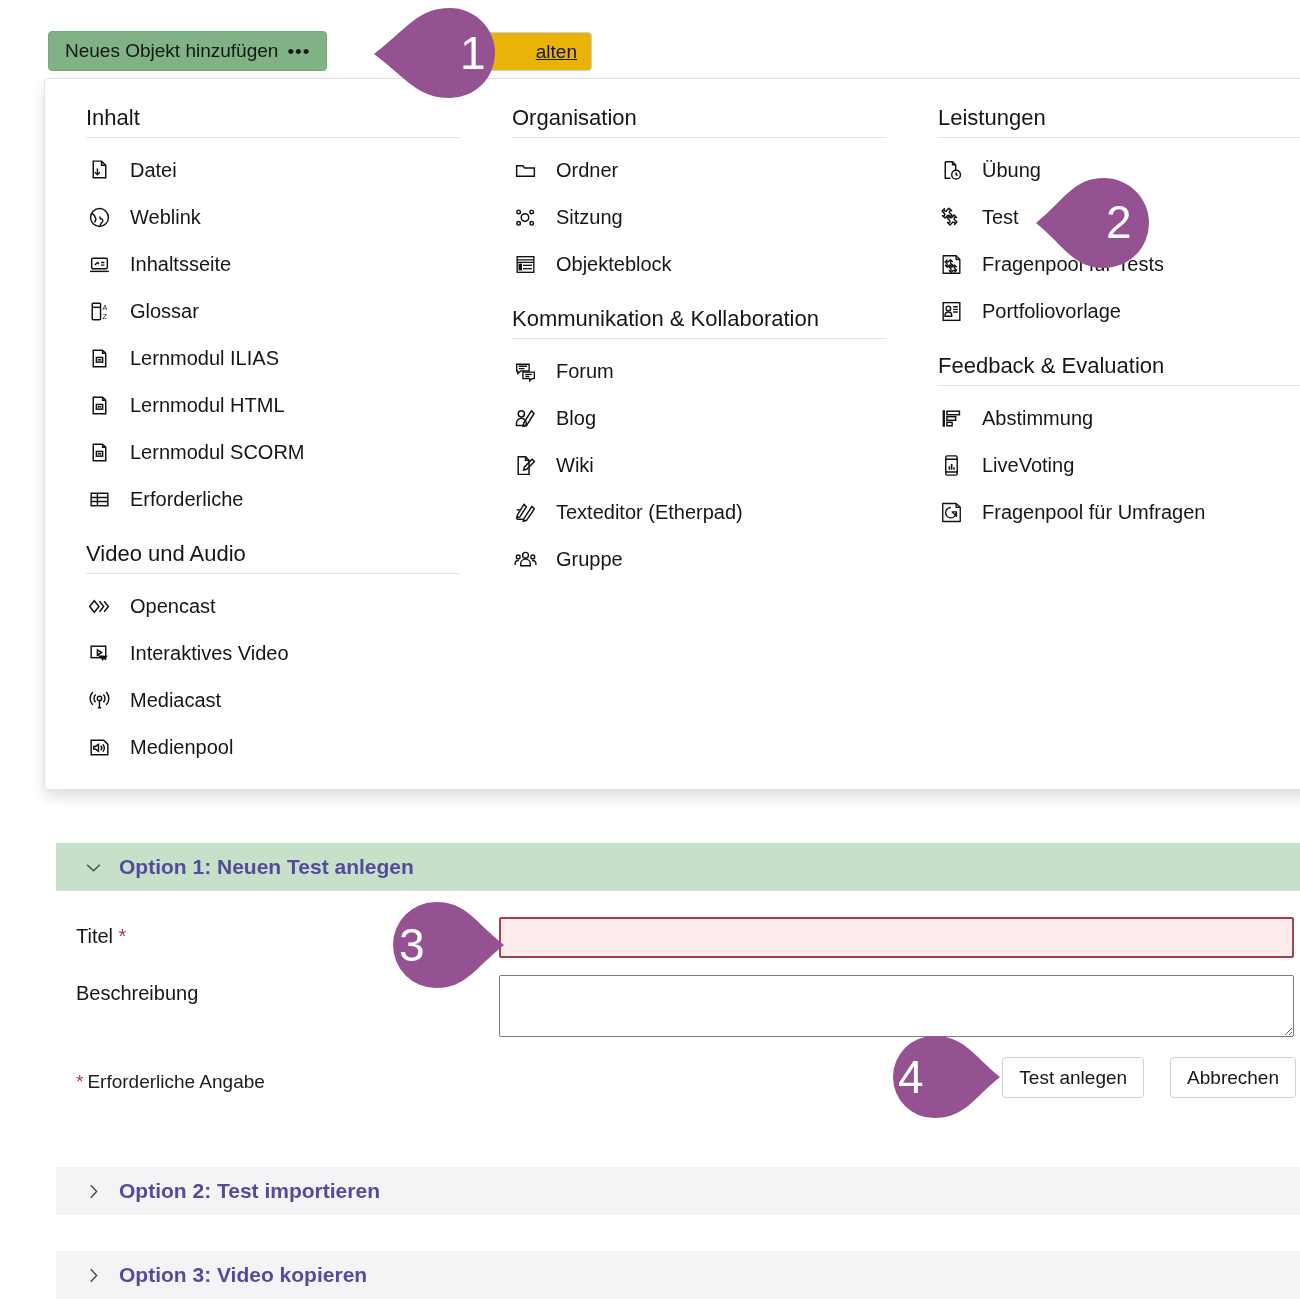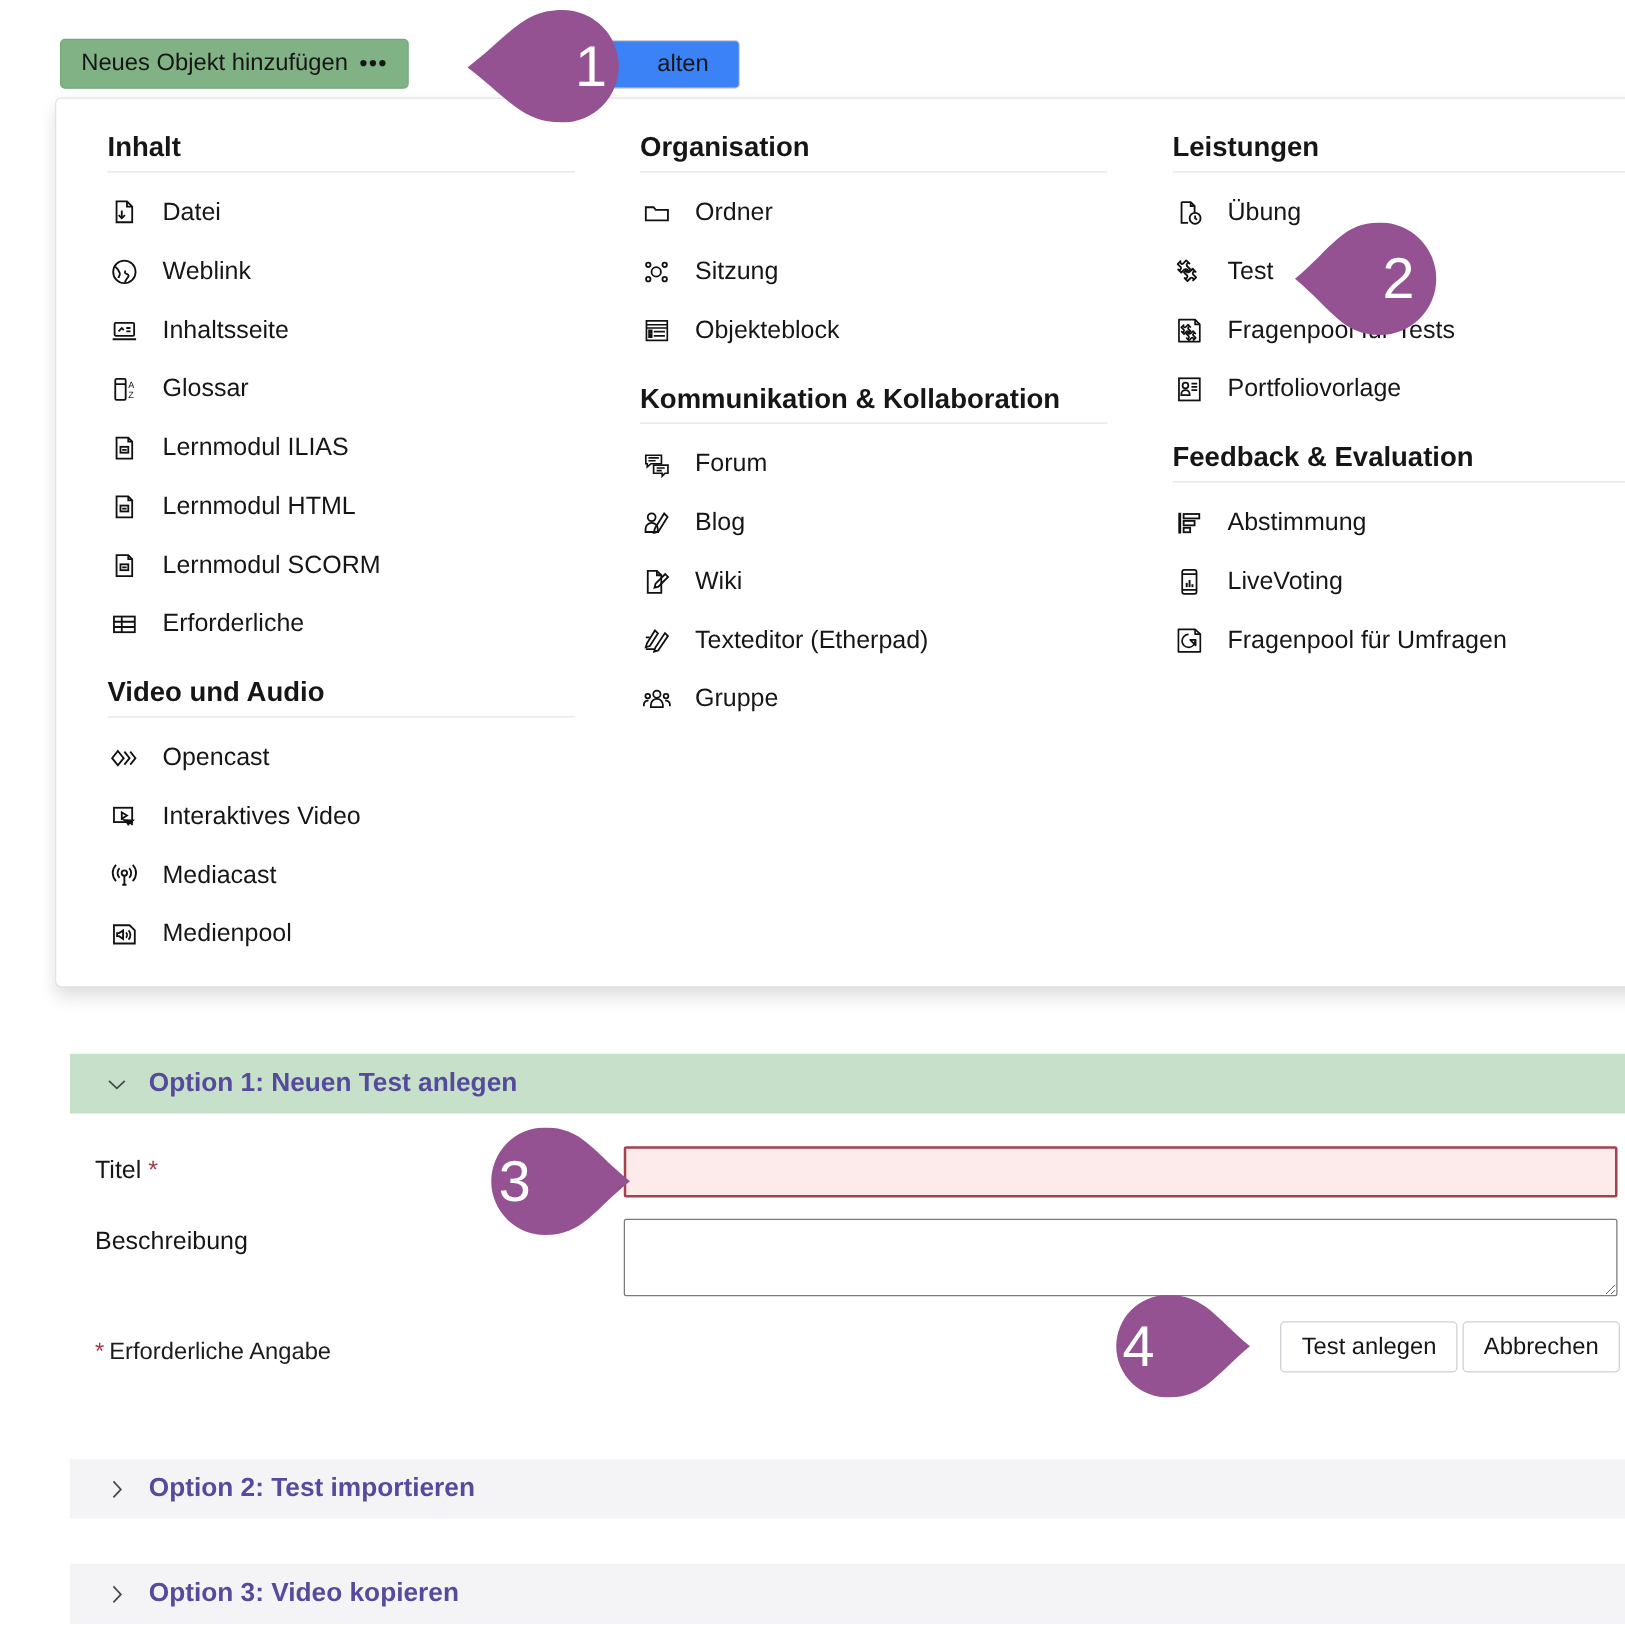--- a/index.html
+++ b/index.html
@@ -20,43 +20,43 @@
     display: flex; align-items: center; gap: 9px;
     background: #80b285; border: 1px solid #74a87a; border-radius: 4px;
     font-size: 19px; color: #161616; white-space: nowrap;
     cursor: pointer;
   }
   .btn-add .dots { letter-spacing: 1px; font-size: 19px; line-height: 1; }
   .btn-alten {
     position: absolute; left: 368px; top: 32px;
     width: 188px; height: 39px;
     display: flex; align-items: center; justify-content: flex-end;
-    padding-right: 24px;
-    background: #3b82f6; border: 1px solid #cfcfd6; border-radius: 4px;
-    font-size: 19px; color: #161616; cursor: pointer; overflow: hidden;
+    padding-right: 14px;
+    background: #eab308; border: 1px solid #cfcfd6; border-radius: 4px;
+    font-size: 19px; color: #161616; cursor: pointer; overflow: hidden; text-decoration: underline;
   }
 
   
   .panel {
     position: absolute; left: 8px; top: 78px;
     width: 1284px; height: 712px;
     background: #ffffff;
     border: 1px solid #e2e2e6;
     border-radius: 5px;
     box-shadow: 0 7px 14px rgba(0,0,0,0.13);
   }
   .cols { position: absolute; left: 0; top: 0; width: 100%; height: 100%; }
   .col { position: absolute; top: 26px; }
   .col-1 { left: 41px;  width: 374px; }
   .col-2 { left: 467px; width: 374px; }
   .col-3 { left: 893px; width: 374px; }
 
   .group { margin-bottom: 8px; }
   .group-title {
-    font-size: 22px; color: #161616; font-weight: 700;
+    font-size: 22px; color: #161616; font-weight: 400;
     padding-bottom: 6px; line-height: 1.18;
   }
   .group-rule { height: 1px; background: #e4e4e8; margin-bottom: 9px; }
 
   .item {
     display: flex; align-items: center; gap: 17px;
     height: 47px; cursor: pointer;
     font-size: 20px; color: #161616;
   }
   .item .ic {
@@ -98,21 +98,21 @@
   .desc-input {
     position: absolute; left: 443px; top: 58px;
     width: 795px; height: 62px;
     background: #ffffff; border: 1px solid #7a7a7a; border-radius: 2px;
     outline: none; resize: vertical; font-size: 18px; padding: 5px 9px;
     font-family: "Liberation Sans", "DejaVu Sans", sans-serif;
   }
   .hint { position: absolute; left: 20px; top: 180px; font-size: 19px; color: #1d1d1d; }
   .hint .req-star { margin-right: 4px; }
 
-  .btn-row { position: absolute; right: 22px; top: 166px; display: flex; gap: 4px; }
+  .btn-row { position: absolute; right: 22px; top: 166px; display: flex; gap: 26px; }
   .fbtn {
     height: 41px; padding: 0 16px;
     display: flex; align-items: center; justify-content: center;
     background: #ffffff; border: 1px solid #cfcfd6; border-radius: 4px;
     font-size: 19px; color: #161616; cursor: pointer; white-space: nowrap;
   }
 
   .spacer-white { height: 232px; }
 
   

